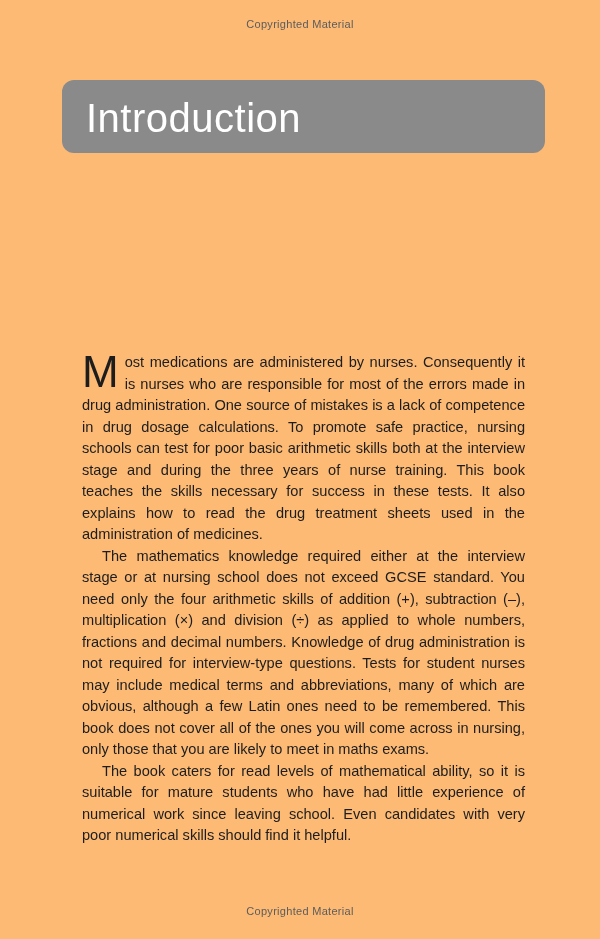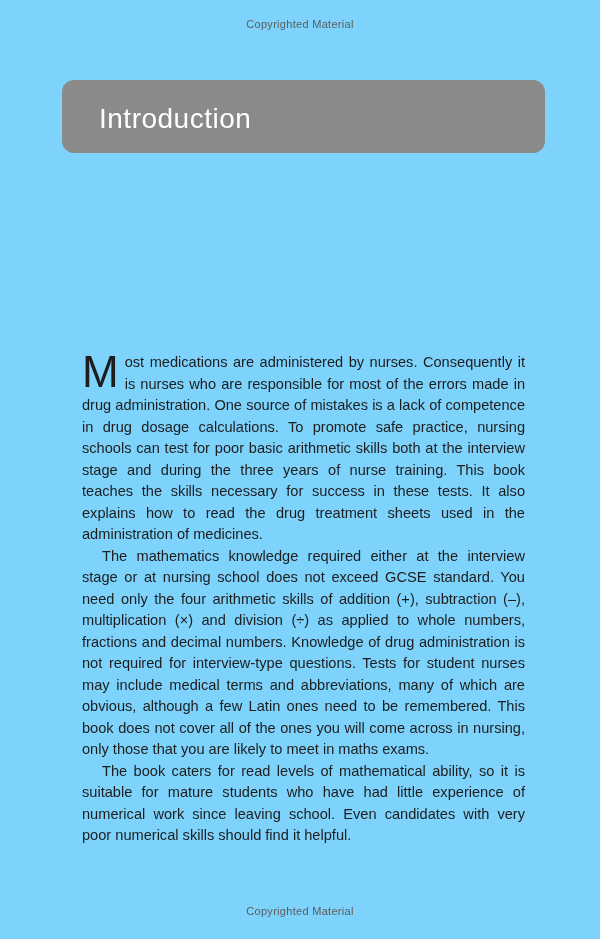--- a/index.html
+++ b/index.html
@@ -5,21 +5,21 @@
   html, body {
     margin: 0;
     padding: 0;
     background: #ffffff;
   }
   .page {
     position: relative;
     width: 600px;
     height: 939px;
     margin: 0 auto;
-    background: #7dd3fc;
+    background: #fdba74;
     font-family: "Liberation Sans", sans-serif;
     overflow: hidden;
   }
   .copyright {
     position: absolute;
     left: 0;
     width: 100%;
     text-align: center;
     font-size: 11px;
     color: #5c5c5c;
@@ -34,24 +34,24 @@
     top: 80px;
     width: 483px;
     height: 73px;
     background: #8a8a8a;
     border-radius: 12px;
     display: flex;
     align-items: center;
   }
   .chapter-title {
     margin: 0;
-    padding-left: 37px;
+    padding-left: 24px;
     padding-top: 4px;
     color: #ffffff;
-    font-size: 28px;
+    font-size: 40px;
     font-weight: 300;
     letter-spacing: 0.5px;
     font-family: "Liberation Sans", sans-serif;
   }
 
   .body-text {
     position: absolute;
     left: 82px;
     top: 352px;
     width: 443px;

